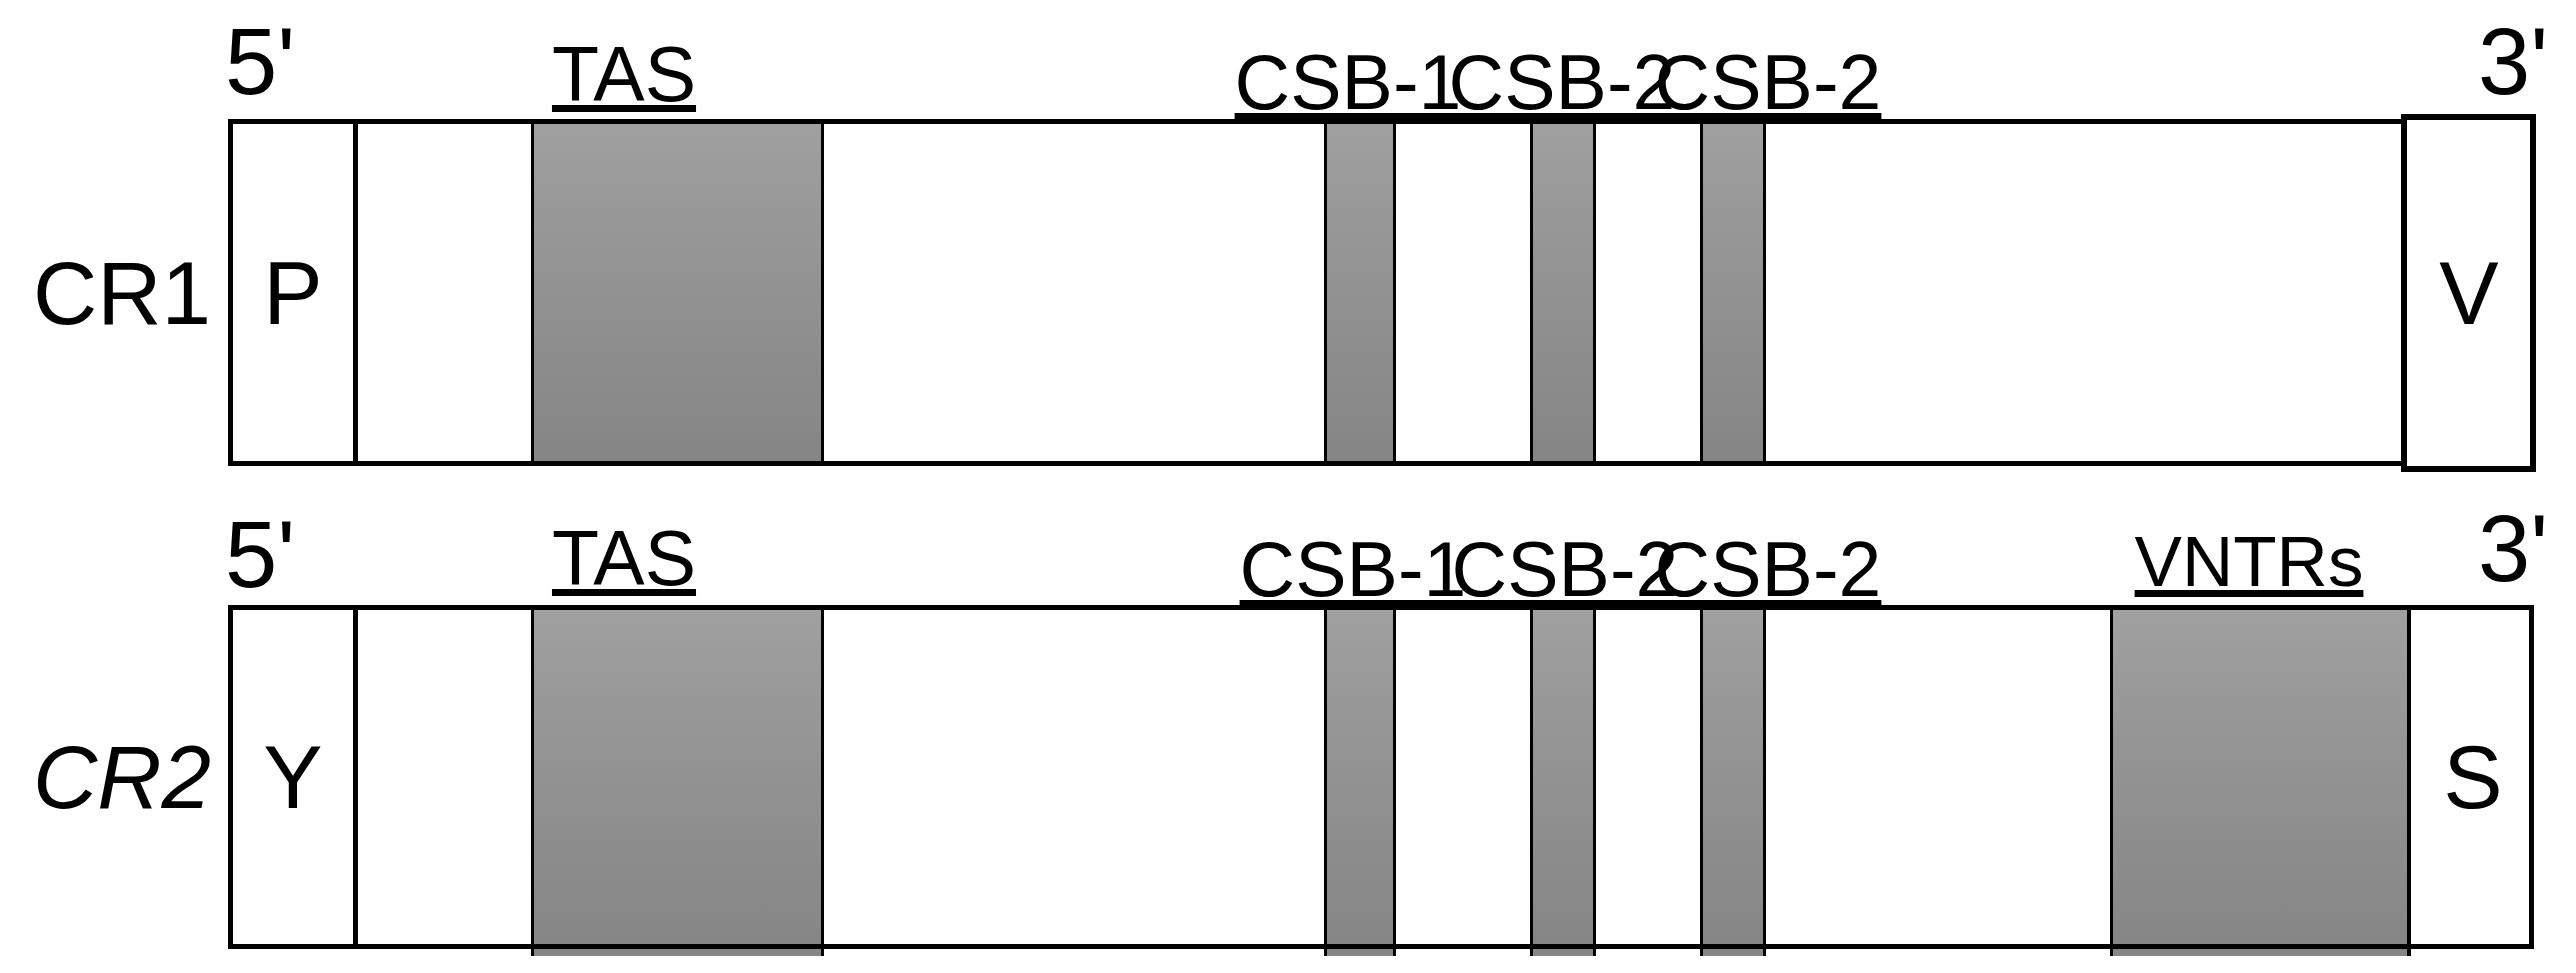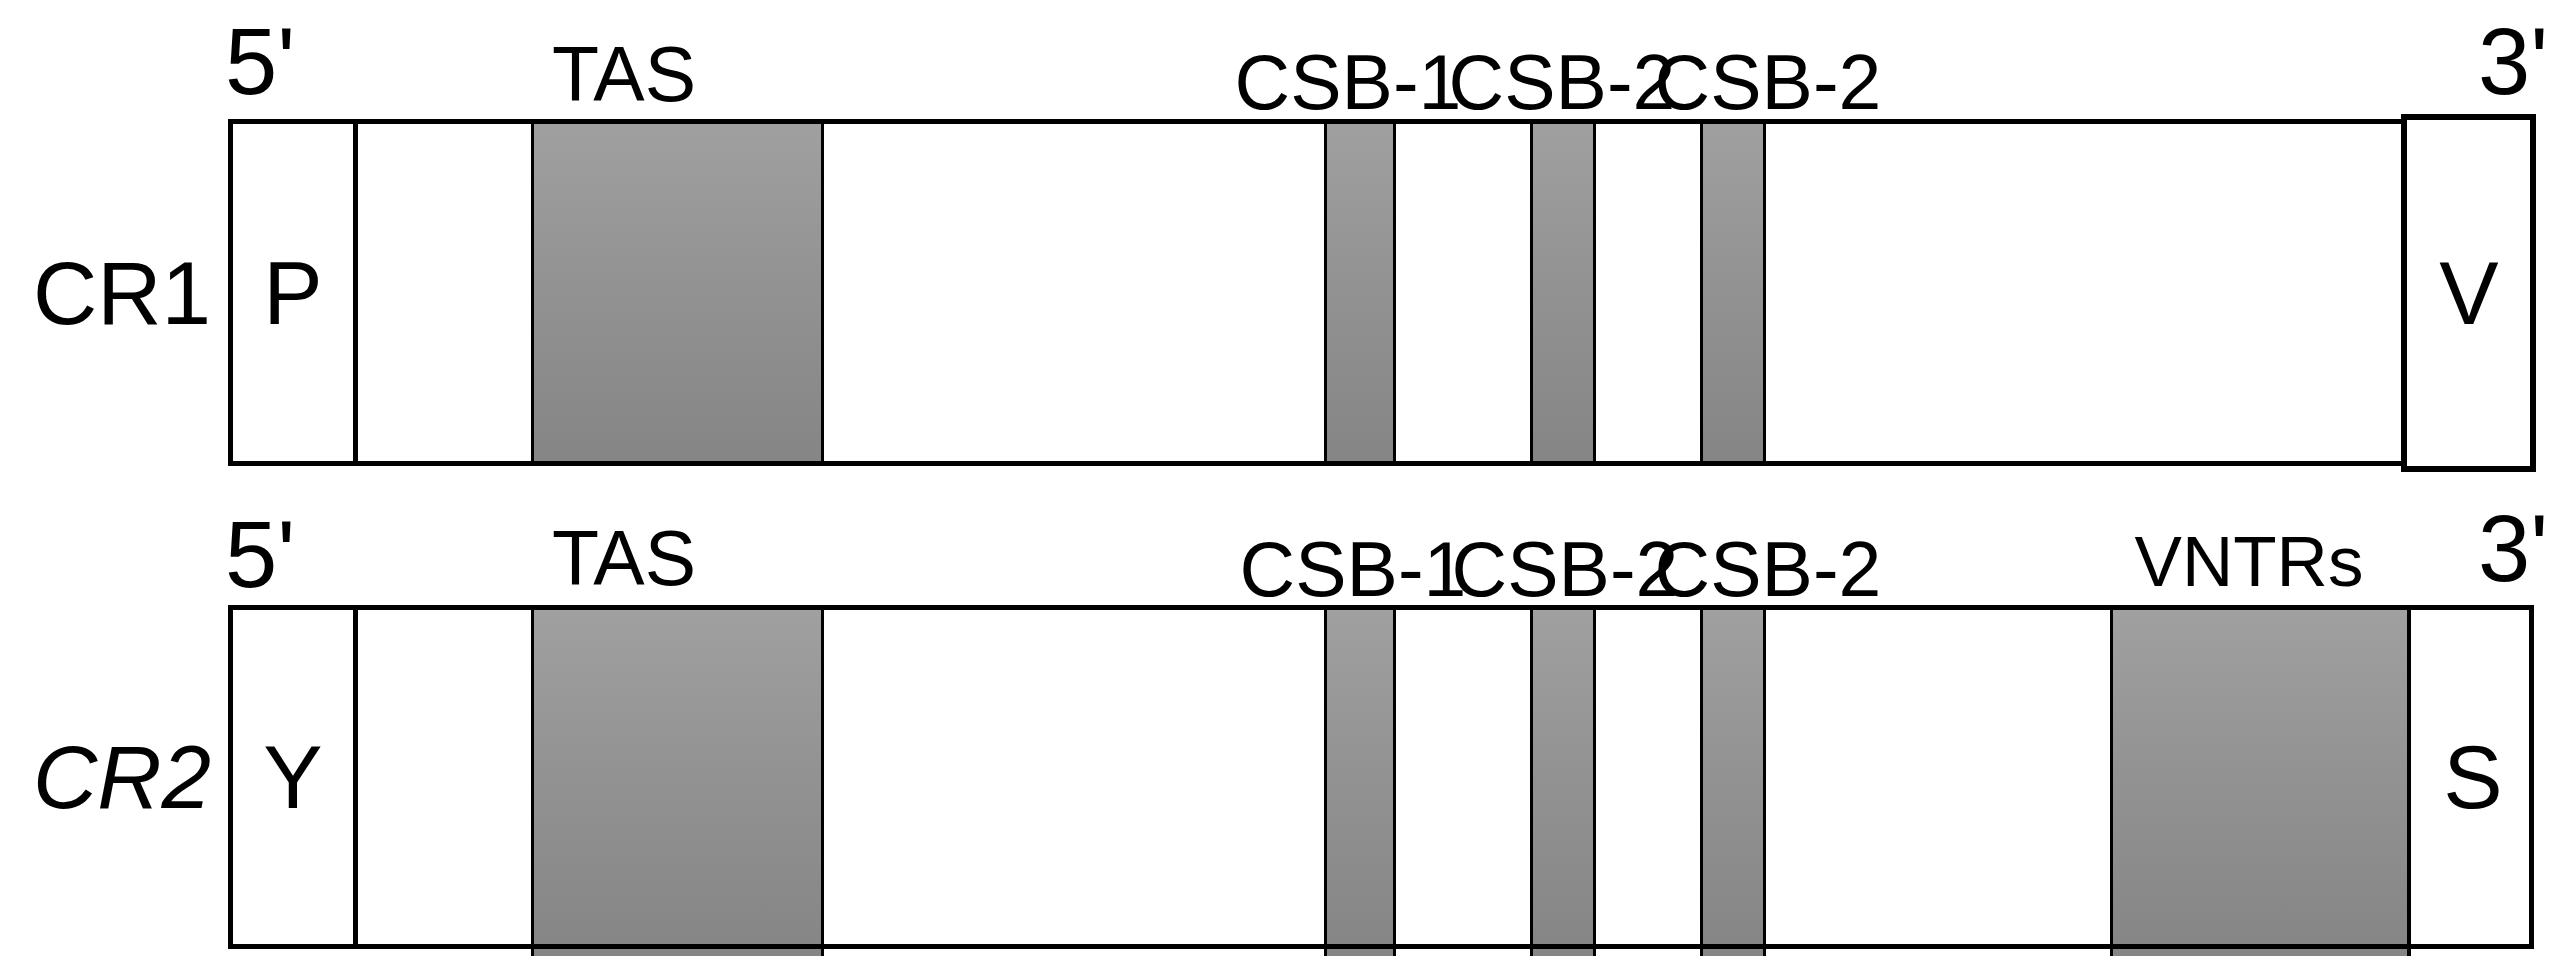--- a/index.html
+++ b/index.html
@@ -59,20 +59,21 @@
     white-space:nowrap;
   }
   .region-label{
     position:absolute;
     font-size:77px;
     line-height:77px;
     text-align:center;
     transform:translateX(-50%);
     z-index:5;
     white-space:nowrap;
+    text-decoration:underline;
   }
   .region-label.small{font-size:71px;line-height:71px;}
   .prime-label{
     position:absolute;
     font-size:94px;
     line-height:94px;
     text-align:center;
     transform:translateX(-50%);
     z-index:5;
     white-space:nowrap;

